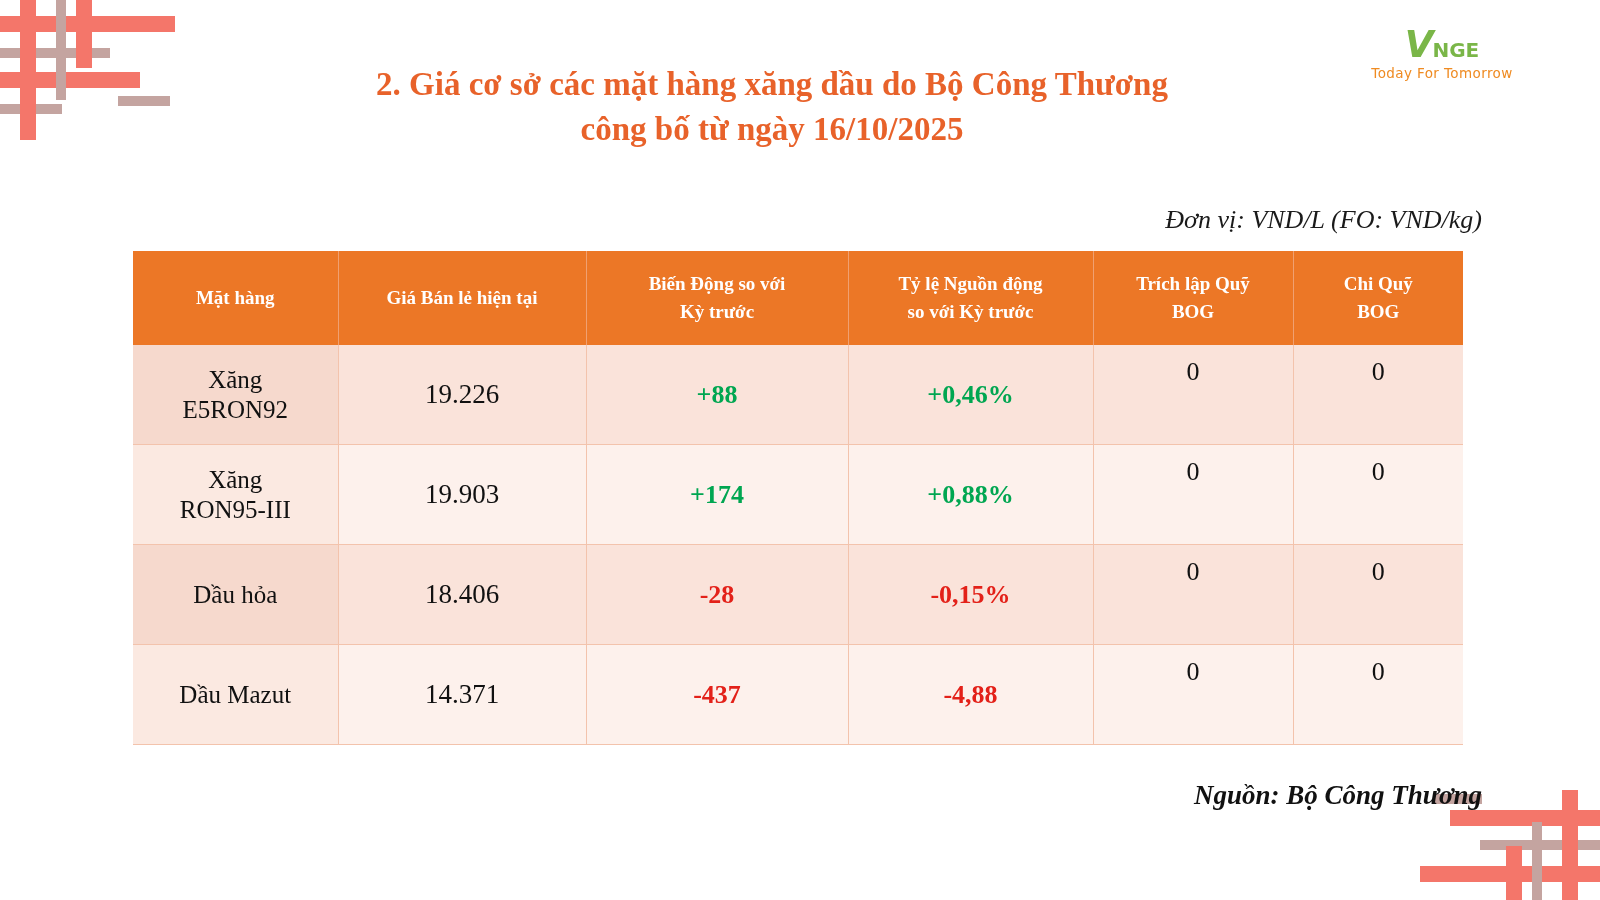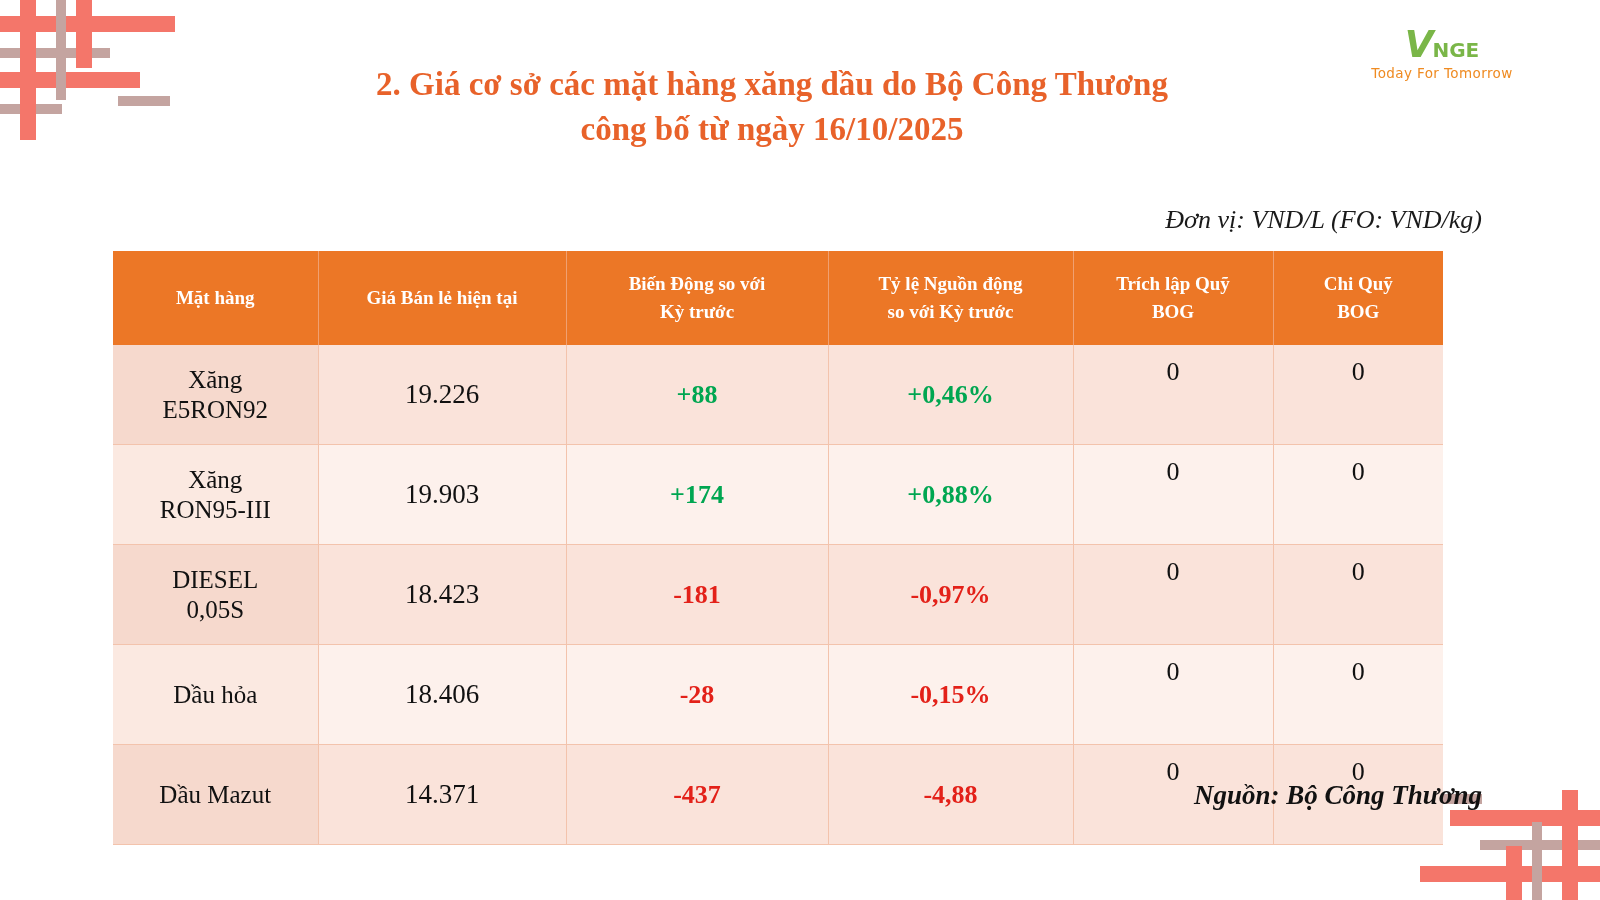--- a/index.html
+++ b/index.html
@@ -98,20 +98,21 @@
   .table-wrap {
     position: absolute;
     top: 251px;
     left: 113px;
     width: 1330px;
   }
   table {
     border-collapse: collapse;
     width: 100%;
     table-layout: fixed;
+    margin-left: 20px;
   }
   thead th {
     background: #ec7726;
     color: #ffffff;
     font-weight: bold;
     font-size: 19px;
     text-align: center;
     padding: 14px 6px;
     border-right: 1px solid #f0a071;
     line-height: 1.5;
@@ -256,31 +257,20 @@
           <div>RON95-III</div>
         </td>
         <td class="col-price">19.903</td>
         <td class="col-delta up">+174</td>
         <td class="col-pct up">+0,88%</td>
         <td class="col-fund">0</td>
         <td class="col-fund">0</td>
       </tr>
       <tr>
         <td class="col-name">
-          <div>DIESEL</div>
-          <div>0,05S</div>
-        </td>
-        <td class="col-price">18.423</td>
-        <td class="col-delta down">-181</td>
-        <td class="col-pct down">-0,97%</td>
-        <td class="col-fund">0</td>
-        <td class="col-fund">0</td>
-      </tr>
-      <tr>
-        <td class="col-name">
           <div>Dầu hỏa</div>
           <div></div>
         </td>
         <td class="col-price">18.406</td>
         <td class="col-delta down">-28</td>
         <td class="col-pct down">-0,15%</td>
         <td class="col-fund">0</td>
         <td class="col-fund">0</td>
       </tr>
       <tr>

